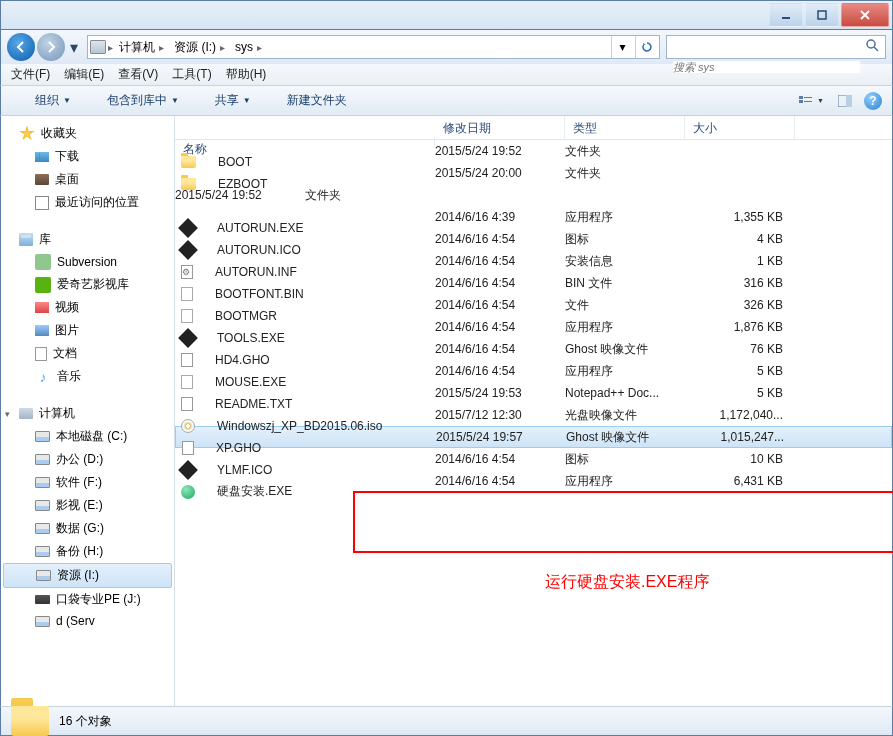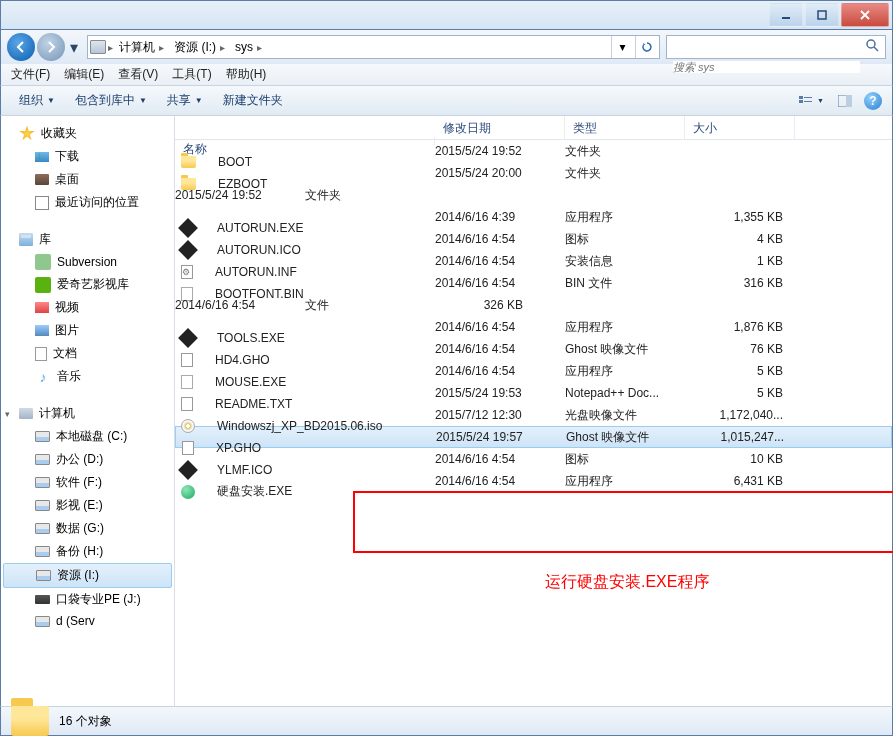--- a/index.html
+++ b/index.html
@@ -23,21 +23,21 @@
 .bc-ref { width: 22px; height: 22px; display: flex; align-items: center; justify-content: center; border-left: 1px solid #ccd; }
 .searchbox { width: 220px; height: 24px; background: #fff; border: 1px solid #a0b5cc; display: flex; align-items: center; padding: 0 6px; gap: 6px; font-size: 12px; }
 .searchbox input { border: none; outline: none; flex: 1; font-style: italic; color: #888; font-size: 11px; margin-top: 40px; }
 
 
 .menubar { height: 22px; background: linear-gradient(to bottom, #f6f9fc, #e9eff5); border-left: 1px solid #5a7ca6; border-right: 1px solid #5a7ca6; border-bottom: 1px solid #c7d3e0; display: flex; align-items: center; padding: 0 10px; gap: 14px; font-size: 12px; color: #222; }
 .menubar span { cursor: default; }
 
 
 .toolbar { height: 30px; background: linear-gradient(to bottom, #f5f9fc, #e1eaf3); border-left: 1px solid #5a7ca6; border-right: 1px solid #5a7ca6; border-bottom: 1px solid #c7d3e0; display: flex; align-items: center; padding: 0 10px; gap: 4px; font-size: 12px; color: #1a3e6e; }
-.toolbar .tbtn { padding: 3px 8px; display: flex; align-items: center; gap: 4px; }
+.toolbar .tbtn { padding: 3px 8px; display: flex; align-items: center; gap: 4px; margin-left: 16px; }
 .toolbar .tbtn .tri { font-size: 8px; color: #1a3e6e; }
 .toolbar .spacer { flex: 1; }
 .toolbar .viewbtn { width: 30px; display: flex; align-items: center; justify-content: center; gap: 3px; }
 .helpbtn { width: 18px; height: 18px; border-radius: 50%; background: radial-gradient(circle at 35% 30%, #8fd0ff, #2a80d0); color: white; font-weight: bold; display: flex; align-items: center; justify-content: center; font-size: 12px; }
 
 
 .body { display: flex; height: 590px; border-left: 1px solid #5a7ca6; border-right: 1px solid #5a7ca6; background: #fff; }
 .sidebar { width: 174px; border-right: 1px solid #d6dfe8; background: #fff; padding: 6px 0; font-size: 12px; overflow-y: auto; position: relative; }
 .sidebar::-webkit-scrollbar { width: 17px; }
 .sidebar::-webkit-scrollbar-track { background: #f0f0f0; border-left: 1px solid #ddd; }
@@ -370,20 +370,24 @@
         <div class="row">
           <div class="c-name">
             <span class="fi fi-bin"></span>
             <span>BOOTFONT.BIN</span>
           </div>
           <div class="c-date">2014/6/16 4:54</div>
           <div class="c-type">BIN 文件</div>
           <div class="c-size">316 KB</div>
         </div>
         <div class="row">
+          <div class="c-name">
+            <span class="fi fi-bin"></span>
+            <span>BOOTMGR</span>
+          </div>
           <div class="c-date">2014/6/16 4:54</div>
           <div class="c-type">文件</div>
           <div class="c-size">326 KB</div>
         </div>
         <div class="row">
           <div class="c-name">
             <span class="fi fi-exe-d"></span>
             <span>TOOLS.EXE</span>
           </div>
           <div class="c-date">2014/6/16 4:54</div>

